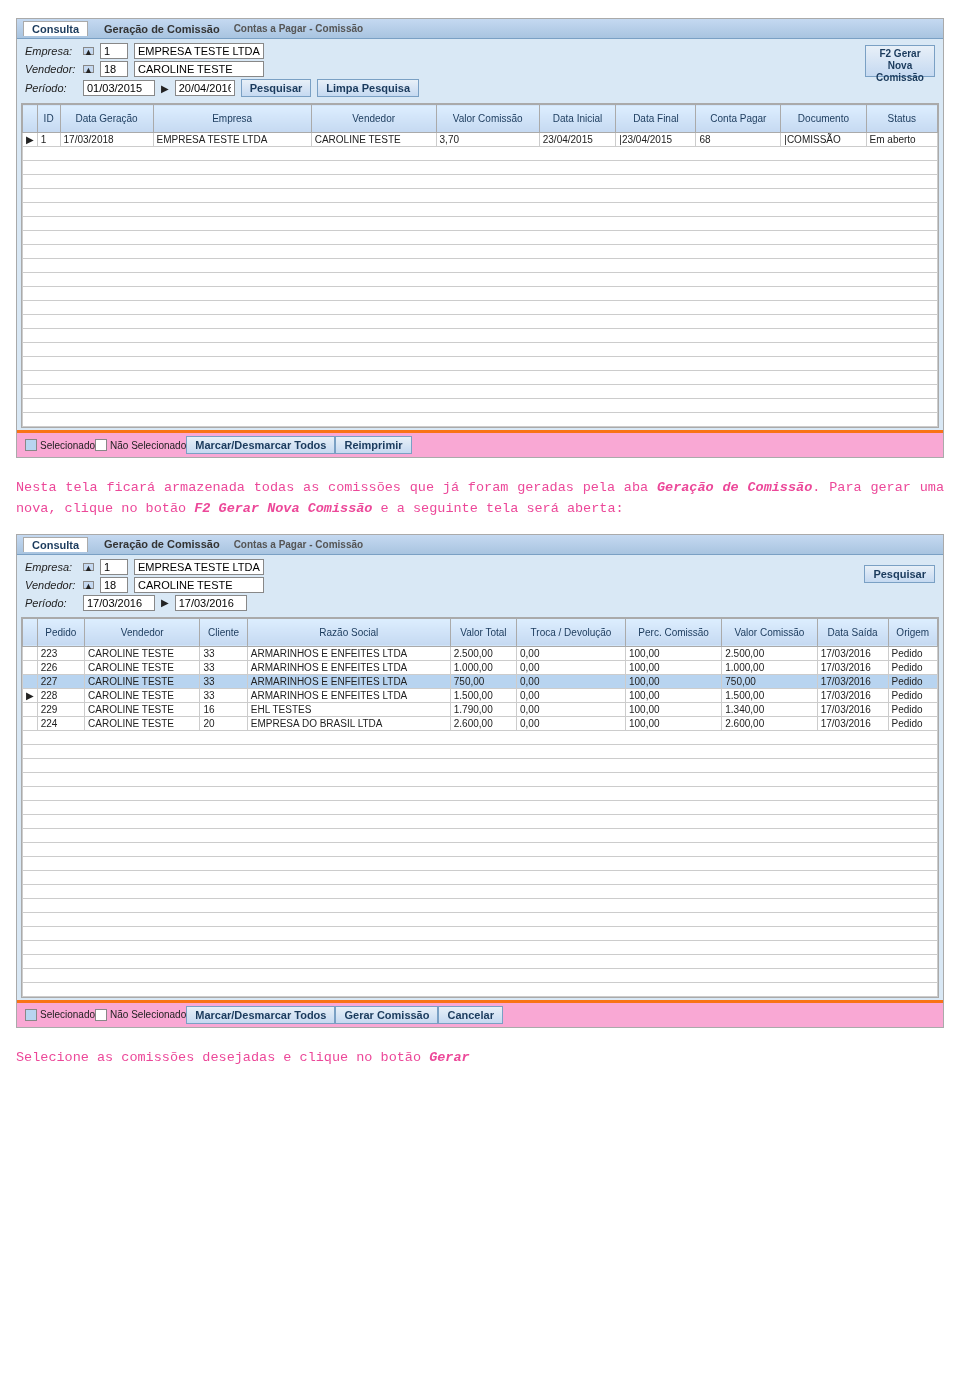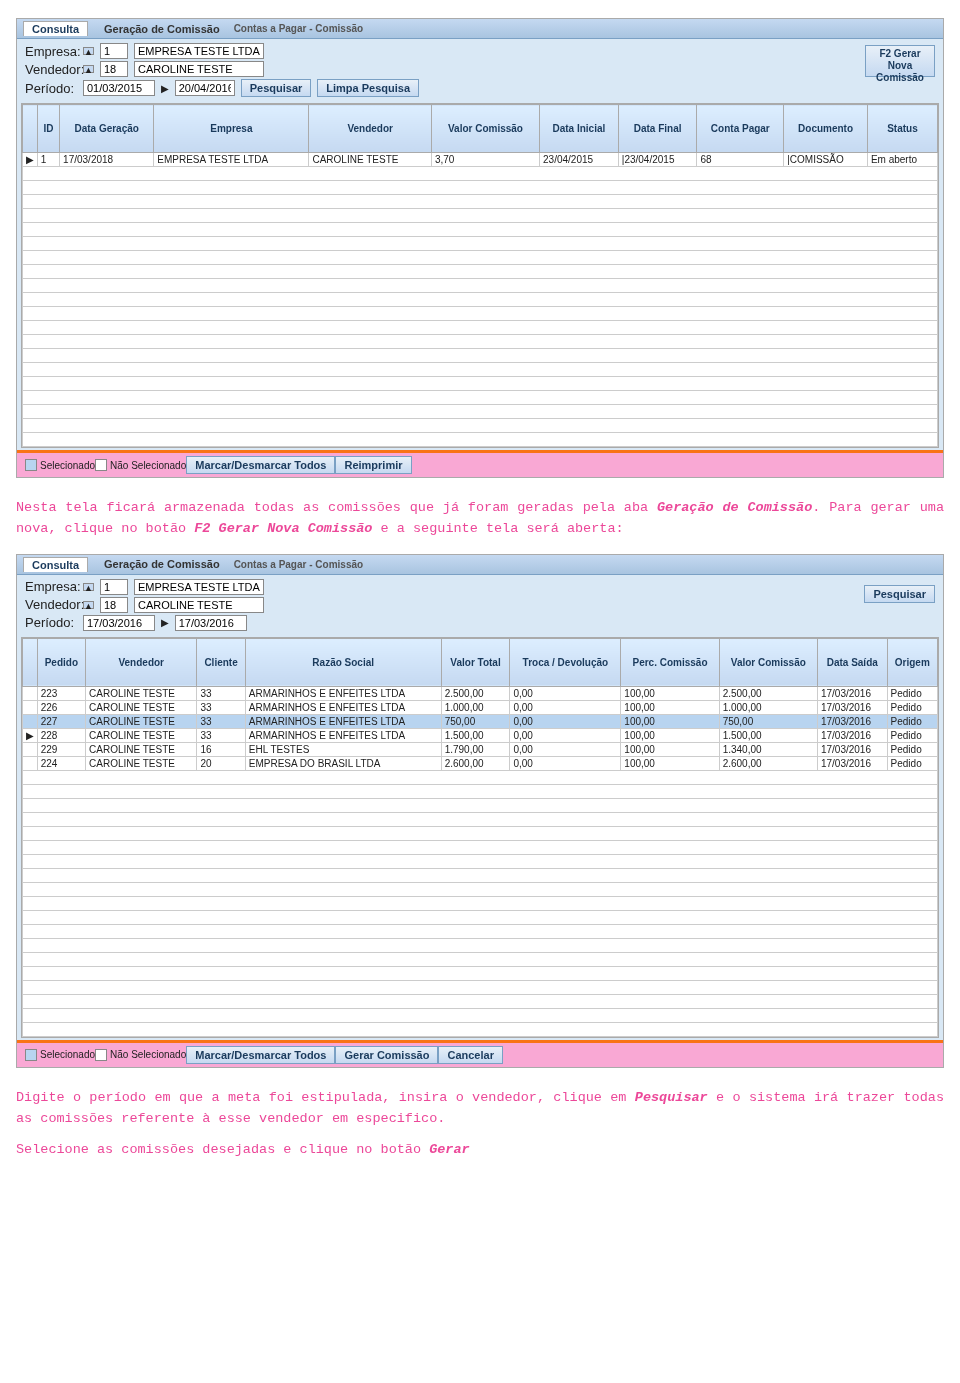--- a/index.html
+++ b/index.html
@@ -52,21 +52,22 @@
     }
     .form-row {
       display: flex;
       align-items: center;
       gap: 6px;
       font-size: 11px;
     }
     .form-label {
       width: 52px;
       color: #222;
-      font-size: 13px;
+      font-size: 11px;
+      font-style: italic;
     }
     .form-input {
       background: #fff;
       border: 1px solid #888;
       font-size: 11px;
       padding: 1px 3px;
       height: 16px;
     }
     .form-input-sm { width: 28px; }
     .form-input-lg { width: 130px; }
@@ -111,22 +112,22 @@
       border: 1px solid #aaa;
     }
     .data-table {
       width: 100%;
       border-collapse: collapse;
       font-size: 10px;
     }
     .data-table th {
       background: linear-gradient(to bottom, #ddeeff, #c5d9f1);
       border: 1px solid #aaa;
-      padding: 18px 3px;
-      font-weight: bold;
+      padding: 8px 3px;
+      font-weight: normal;
       color: #1a3a5c;
       white-space: nowrap;
     }
     .data-table td {
       border: 1px solid #ccc;
       padding: 1px 3px;
       white-space: nowrap;
     }
     .row-selected { background: #b8d4f0; }
     .row-normal { background: #fff; }
@@ -531,18 +532,15 @@
       <span>Não Selecionado</span>
     </div>
     <button class="btn-action">Marcar/Desmarcar Todos</button>
     <button class="btn-action">Gerar Comissão</button>
     <button class="btn-action">Cancelar</button>
   </div>
 </div>
 
 <div class="text-content">
   <p>
-    <span>Digite o período em que a meta foi estipulada, insira o vendedor, clique em <strong>Pesquisar</strong> e o sistema irá trazer todas as comissões referente à esse vendedor em especifico.</span>
-  </p>
-  <p>
     <span>Selecione as comissões desejadas e clique no botão <strong>Gerar</strong></span>
   </p>
 </div>
 
 </body></html>

